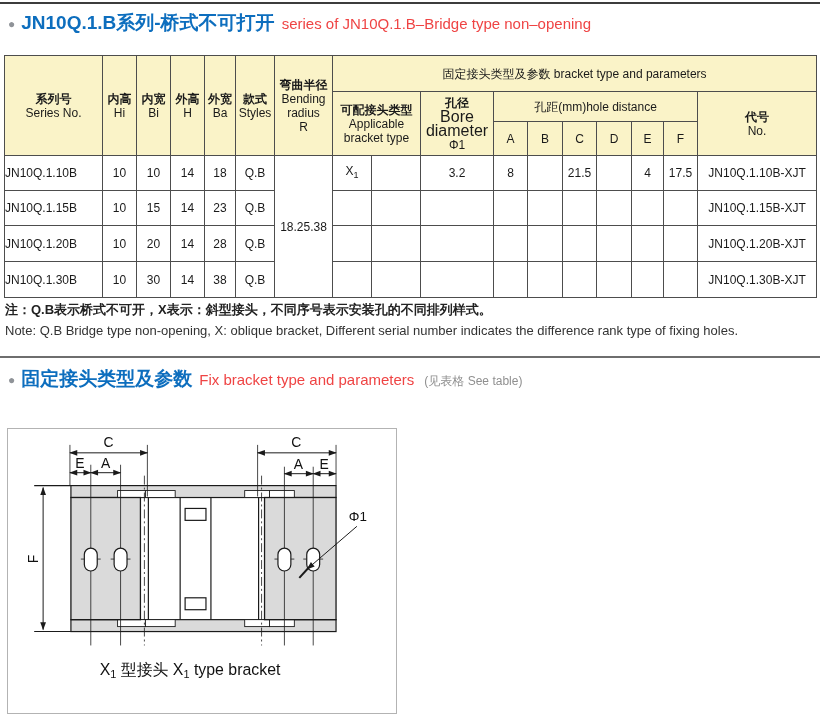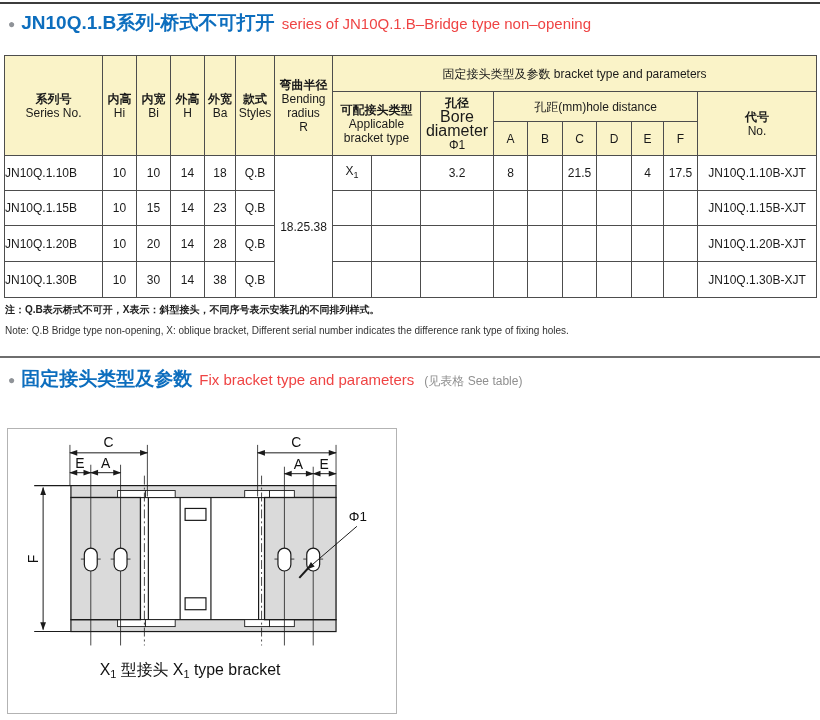--- a/index.html
+++ b/index.html
@@ -23,21 +23,21 @@
   table.spec thead th{background:#faf3c8;}
   table.spec .cn,.table-line{display:block;font-weight:bold;}
   table.spec .en{display:block;}
   table.spec .en.small{font-size:16px;}
   tr.hr1{height:36px;} tr.hr2{height:30px;} tr.hr3{height:34px;}
   tr.br{height:35px;margin-top:41px;} tr.br-tall{height:36px;padding-left:8px;}
   td.series{text-align:left;padding-left:7px;}
   td.code{text-align:center;padding-left:4px;}
   sub.xsub{font-size:9px;}
 
-  .notes{position:absolute;left:5px;top:299px;font-size:10px;line-height:21px;color:#333;}
+  .notes{position:absolute;left:5px;top:299px;font-size:13px;line-height:21px;color:#333;}
   .notes .cn-line{font-weight:bold;color:#222;}
 
   .drawing-box{position:absolute;left:7px;top:428px;width:388px;height:284px;
                border:1px solid #b3b3b3;background:#fff;}
   .drawing-box svg{display:block;}
 </style>
 </head>
 <body>
 
 <div class="page">

